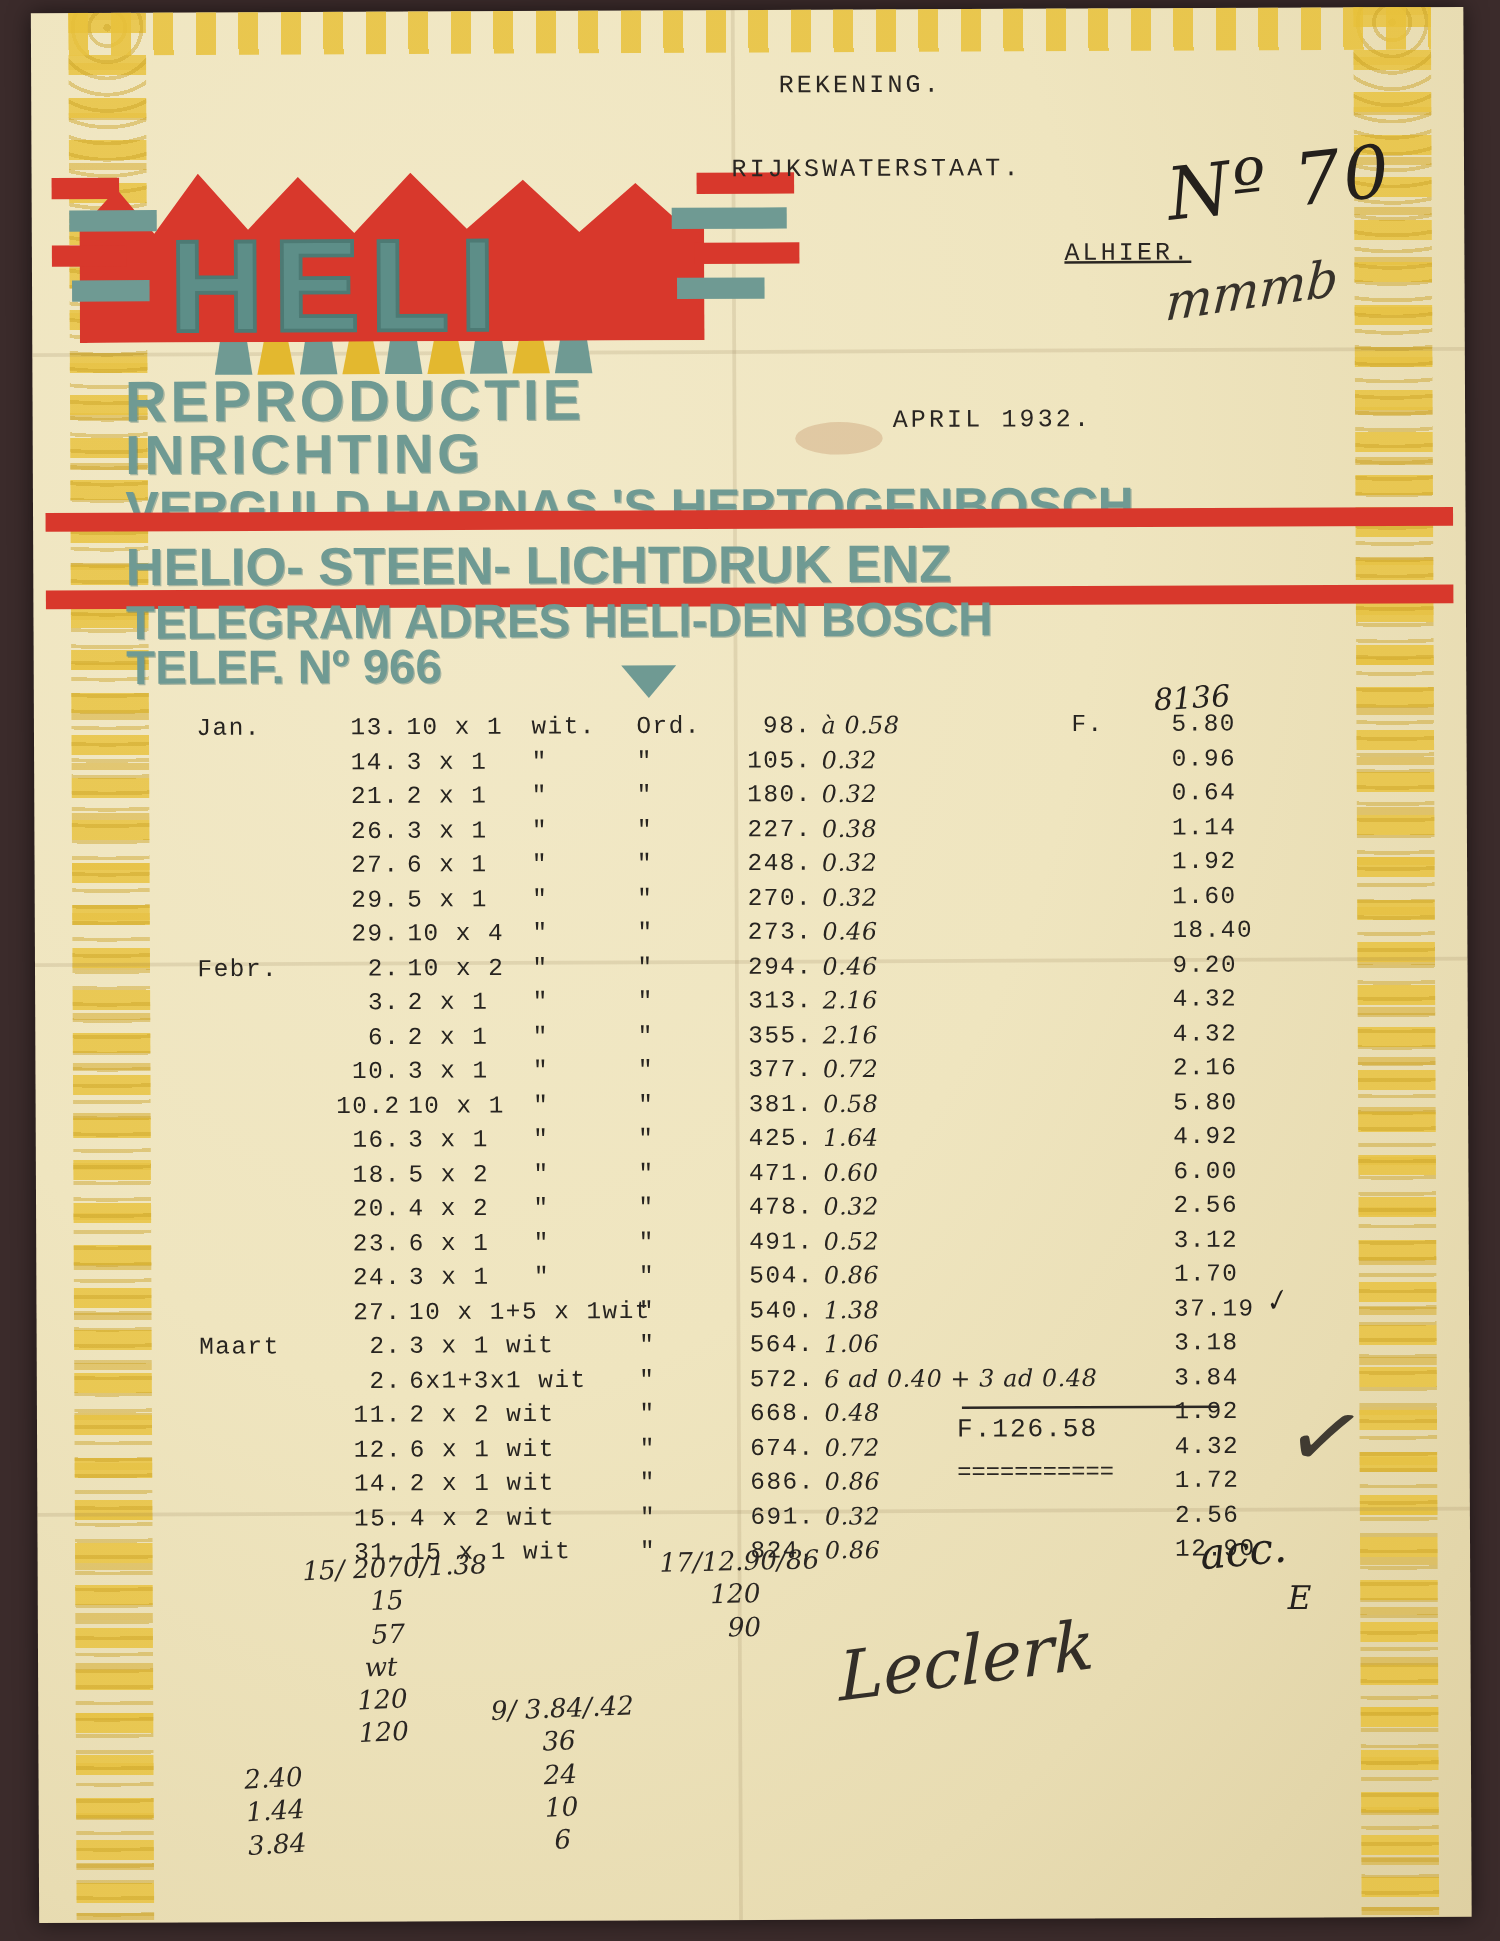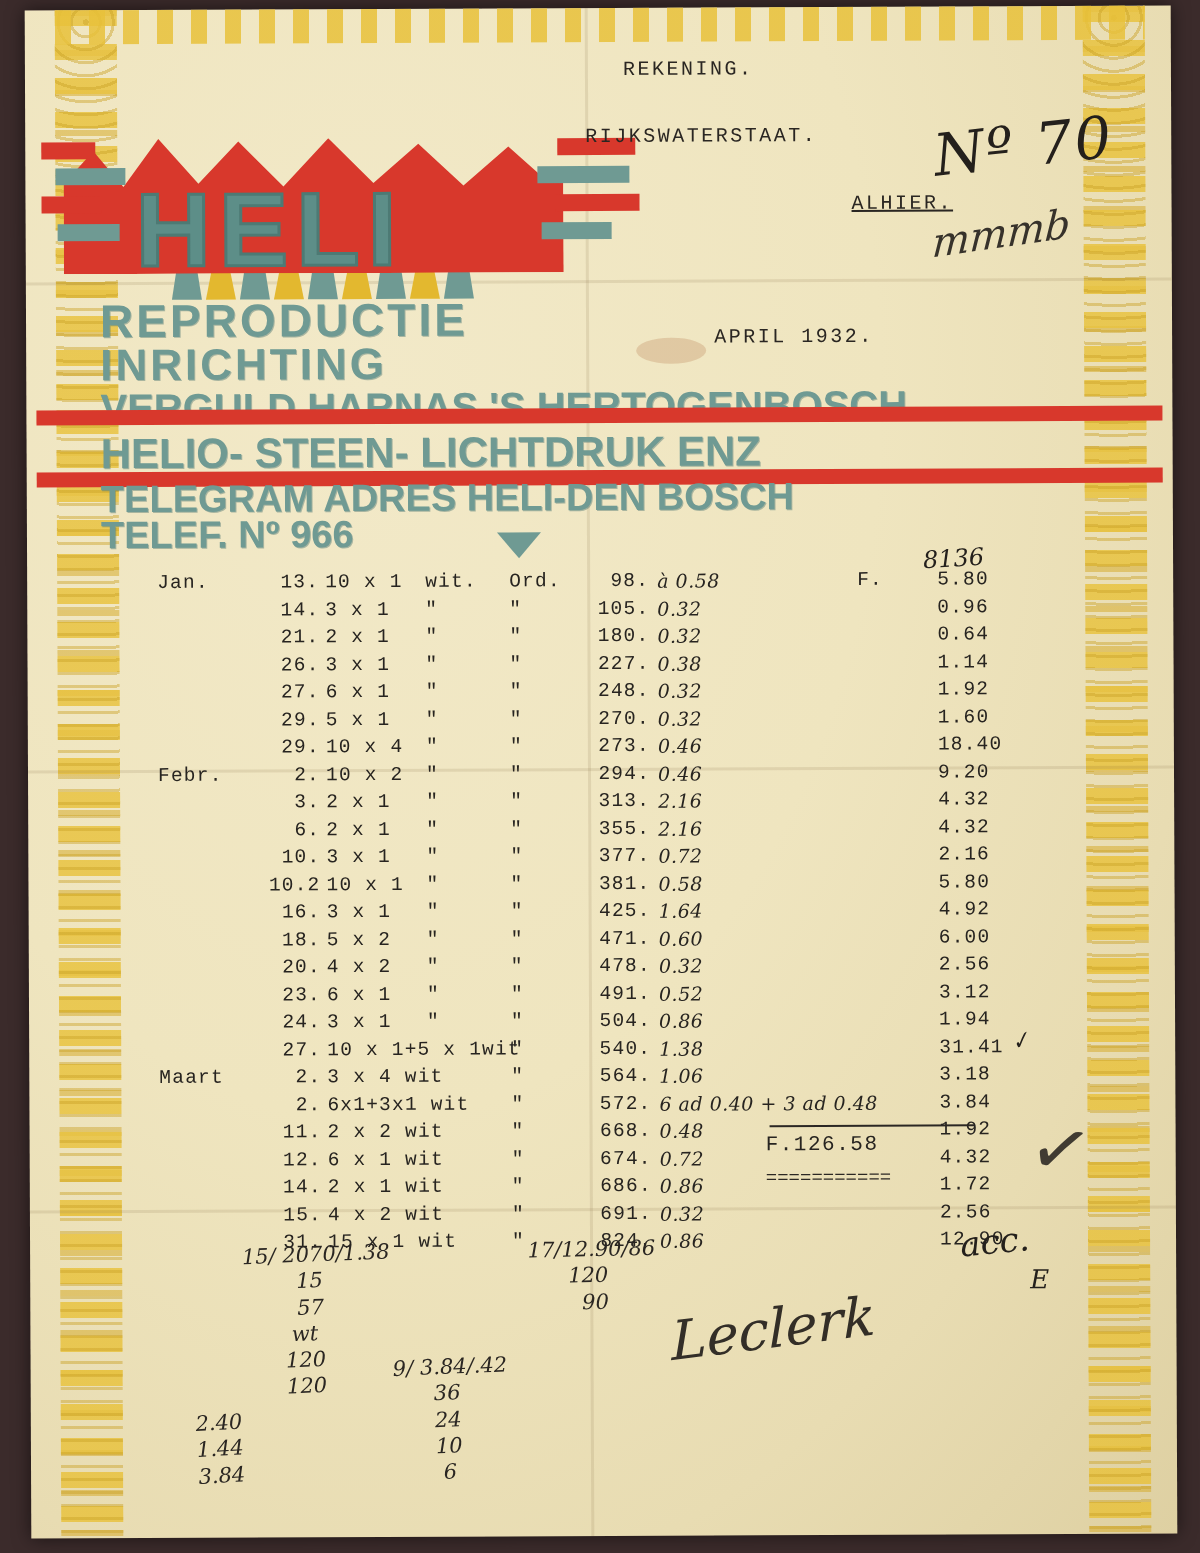--- a/index.html
+++ b/index.html
@@ -547,37 +547,37 @@
       </div>
       <div class="row">
         <div class="c-month"></div>
         <div class="c-day">24.</div>
         <div class="c-qty">3 x 1</div>
         <div class="c-kind">"</div>
         <div class="c-ord">"</div>
         <div class="c-num">504.</div>
         <div class="c-rate">0.86</div>
         <div class="c-cur"></div>
-        <div class="c-amt">1.94</div>
+        <div class="c-amt">1.70</div>
       </div>
       <div class="row">
         <div class="c-month"></div>
         <div class="c-day">27.</div>
         <div class="c-qty">10 x 1+5 x 1wit</div>
         <div class="c-kind"></div>
         <div class="c-ord">"</div>
         <div class="c-num">540.</div>
         <div class="c-rate">1.38</div>
         <div class="c-cur"></div>
-        <div class="c-amt">31.41</div>
+        <div class="c-amt">37.19</div>
       </div>
       <div class="row">
         <div class="c-month">Maart</div>
         <div class="c-day">2.</div>
-        <div class="c-qty">3 x 4 wit</div>
+        <div class="c-qty">3 x 1 wit</div>
         <div class="c-kind"></div>
         <div class="c-ord">"</div>
         <div class="c-num">564.</div>
         <div class="c-rate">1.06</div>
         <div class="c-cur"></div>
         <div class="c-amt">3.18</div>
       </div>
       <div class="row">
         <div class="c-month"></div>
         <div class="c-day">2.</div>

